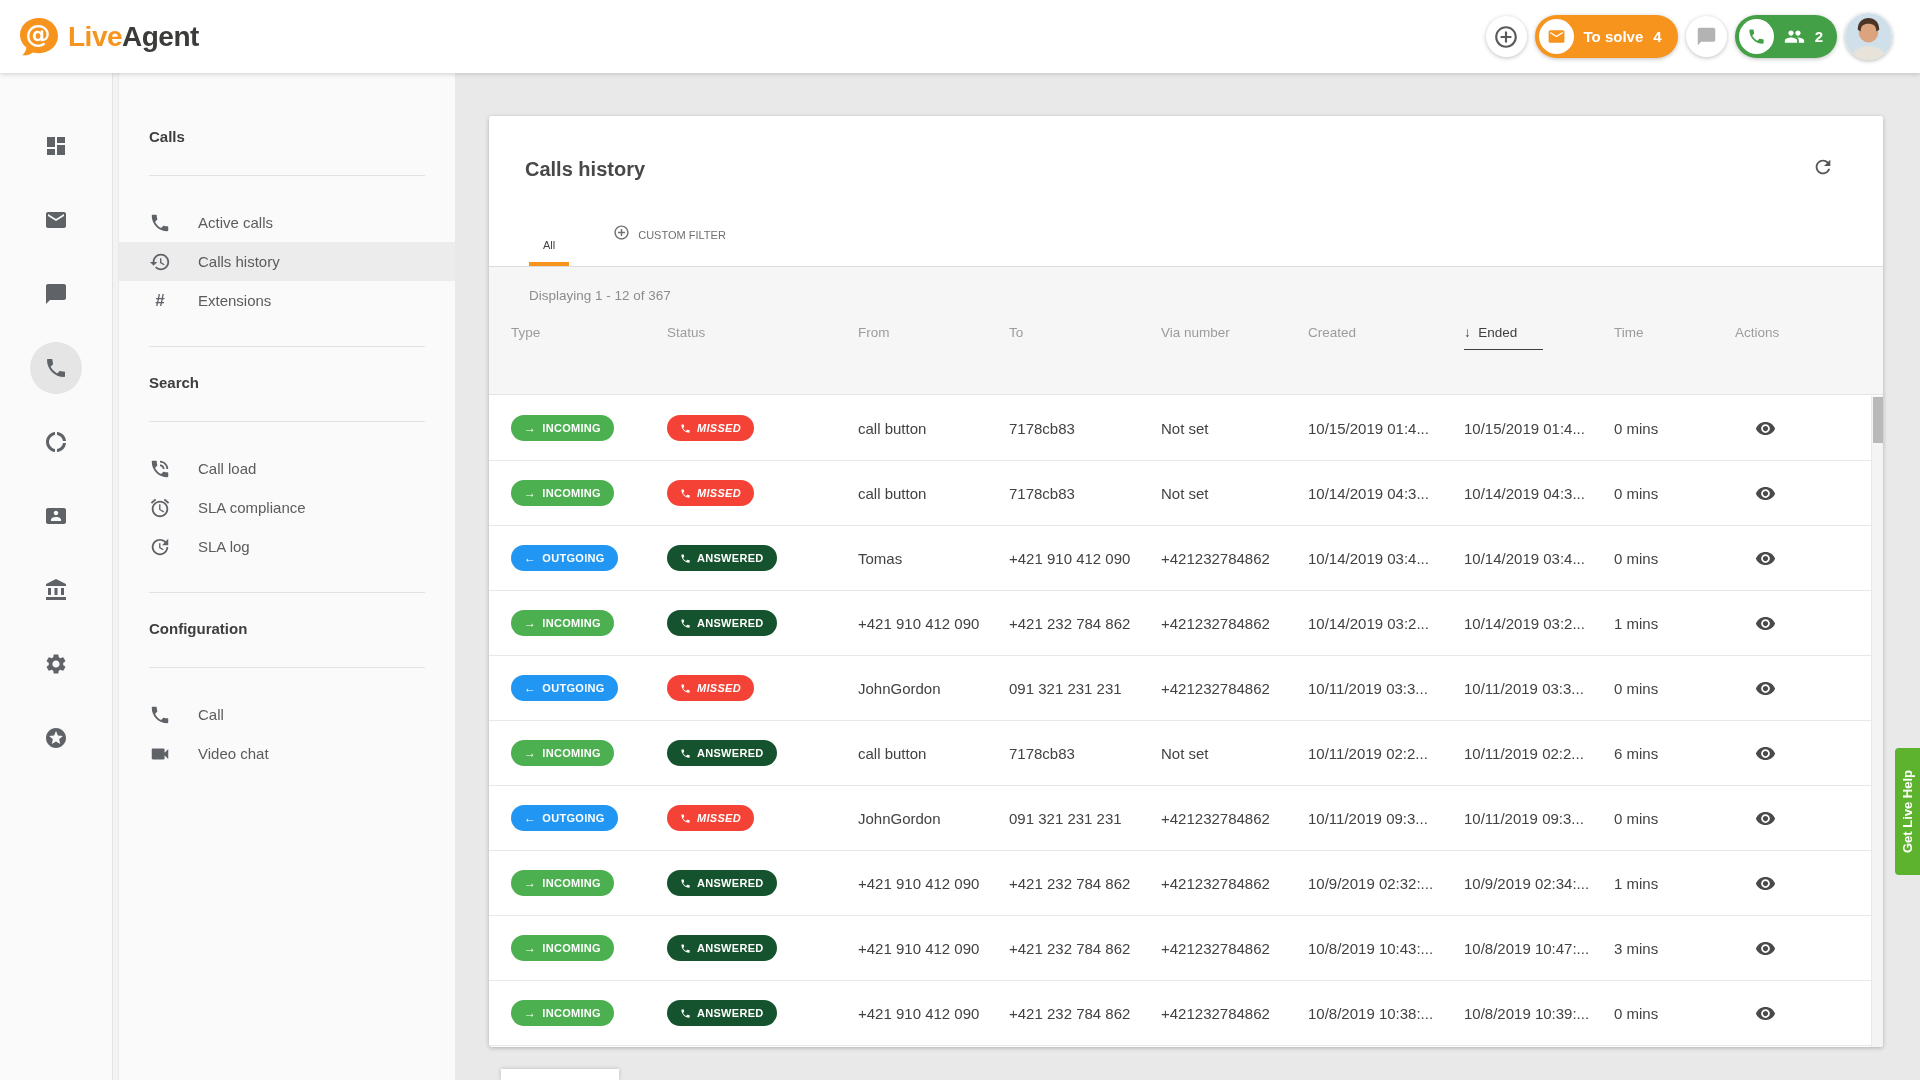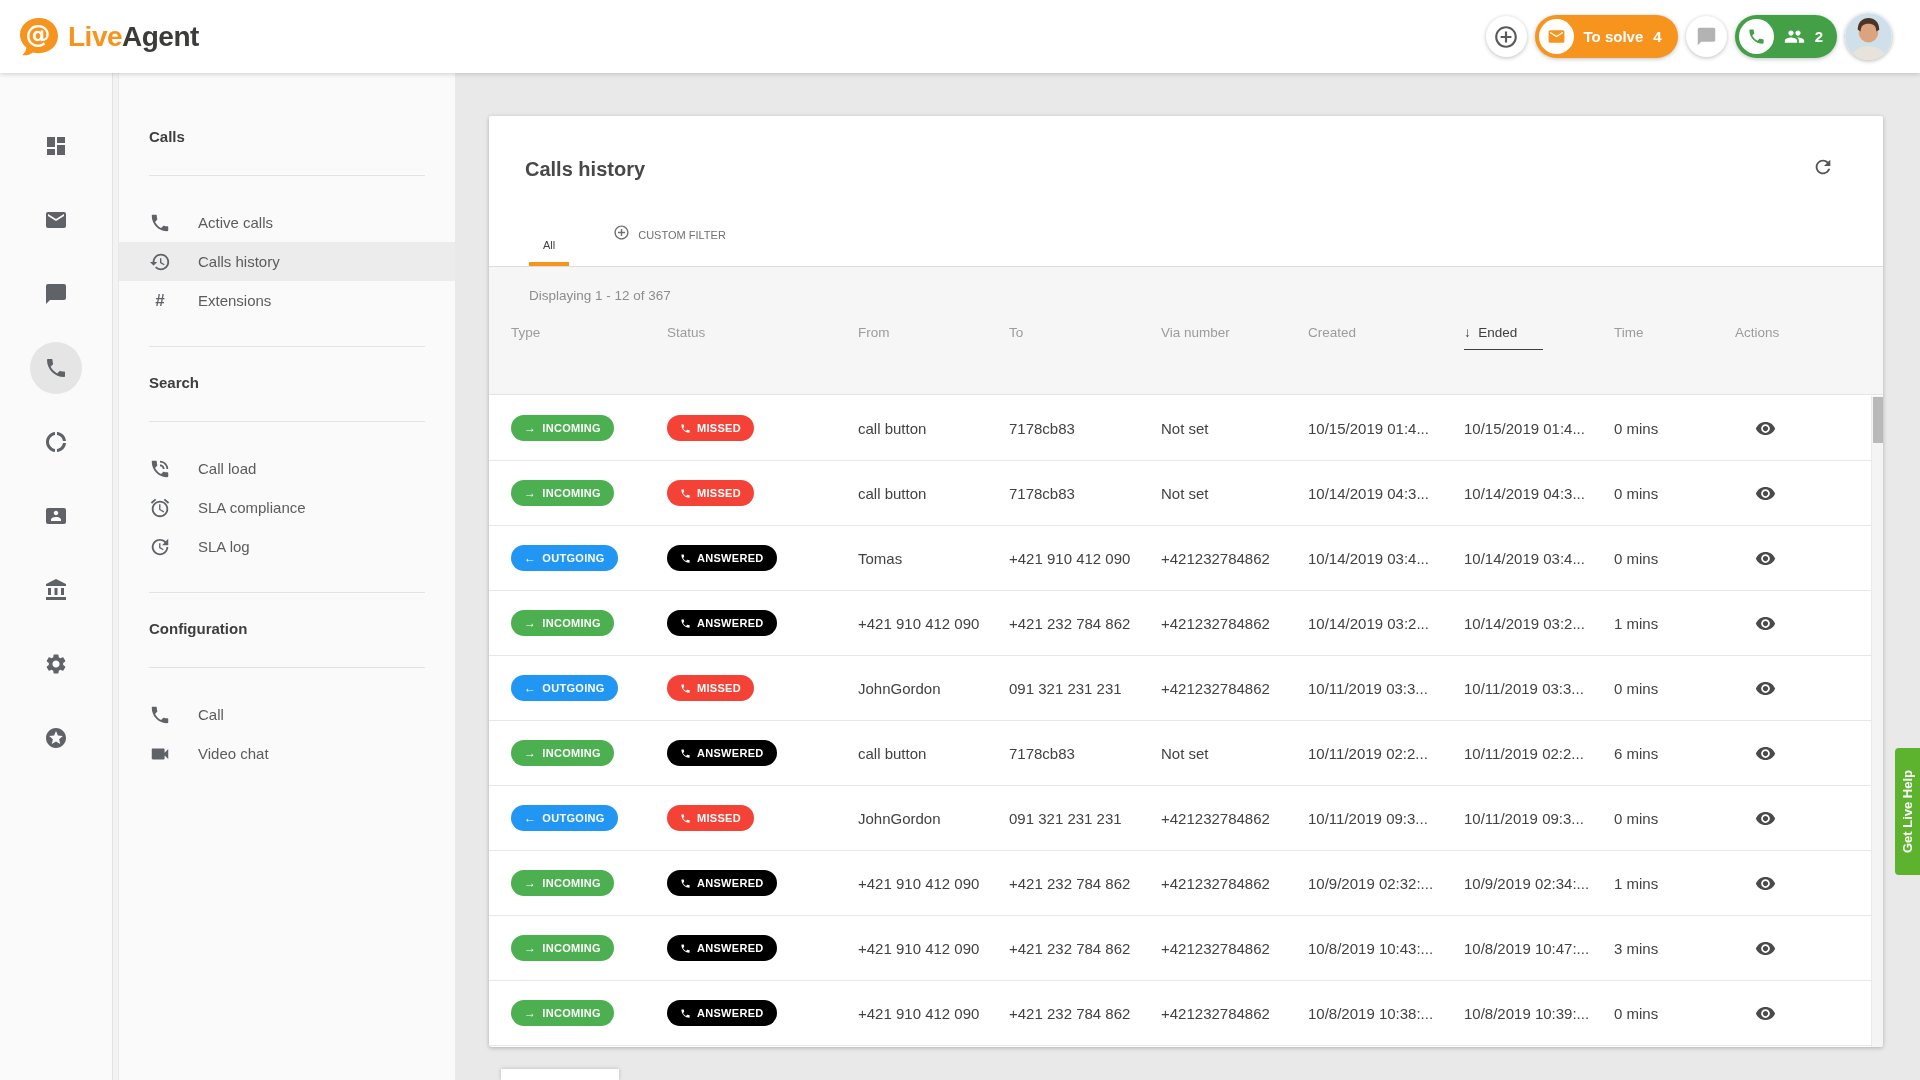--- a/index.html
+++ b/index.html
@@ -80,21 +80,21 @@
   .th { font-size:13.5px; color:#9c9c9c; }
   .th.sorted span { color:#3f3f3f; border-bottom:1px solid #3f3f3f; padding:0 26px 9px 0; }
 
   .rows { position:absolute; top:280px; left:0; right:12px; }
   .trow { height:65px; align-items:center; border-bottom:1px solid #e8e8e8; background:#fff; font-size:15px; color:#424242; }
   .badge { display:inline-flex; align-items:center; gap:6px; padding:7px 13px; border-radius:14px; color:#fff;
            font-size:11px; font-weight:bold; letter-spacing:.3px; width:max-content; }
   .badge .arr { font-size:12px; line-height:1; }
   .badge svg { width:11px; height:11px; fill:#fff; }
   .b-incoming { background:#4caf50; } .b-outgoing { background:#2196f3; }
-  .b-missed { background:#f44336; } .b-answered { background:#000000; }
+  .b-missed { background:#f44336;font-style:italic; } .b-answered { background:#14532d; }
   .eye { margin-left:17px; width:26px; height:26px; display:grid; place-items:center; cursor:pointer; }
   .eye svg { width:21px; height:21px; fill:#4a4a4a; }
 
   .vscroll { position:absolute; right:0; top:280px; bottom:0; width:12px; background:#f4f4f4; border-left:1px solid #e9e9e9; }
   .vscroll .thumb { position:absolute; top:1px; left:1px; width:10px; height:46px; background:#b9b9b9; }
 
   .help-tab { position:fixed; right:0; top:748px; width:25px; height:127px; background:#5db32d; color:#fff;
               border-radius:4px 0 0 4px; display:grid; place-items:center; cursor:pointer; z-index:60;
               font-size:13px; font-weight:bold; }
   .help-tab span { writing-mode:vertical-rl; transform:rotate(180deg); white-space:nowrap; }

